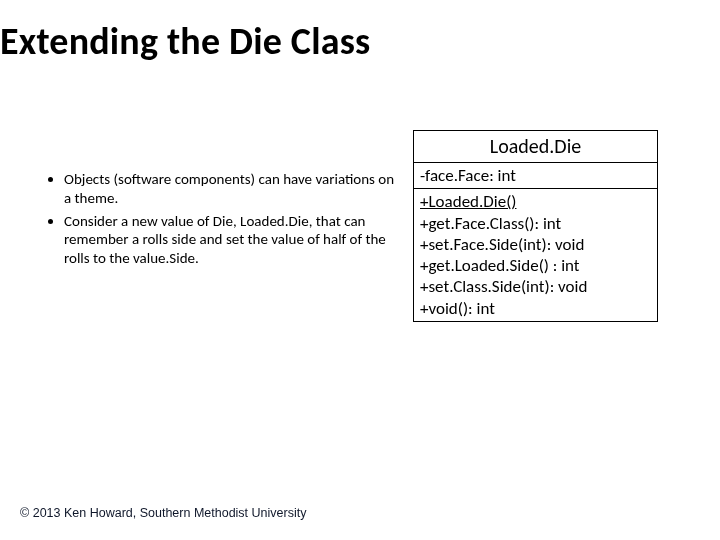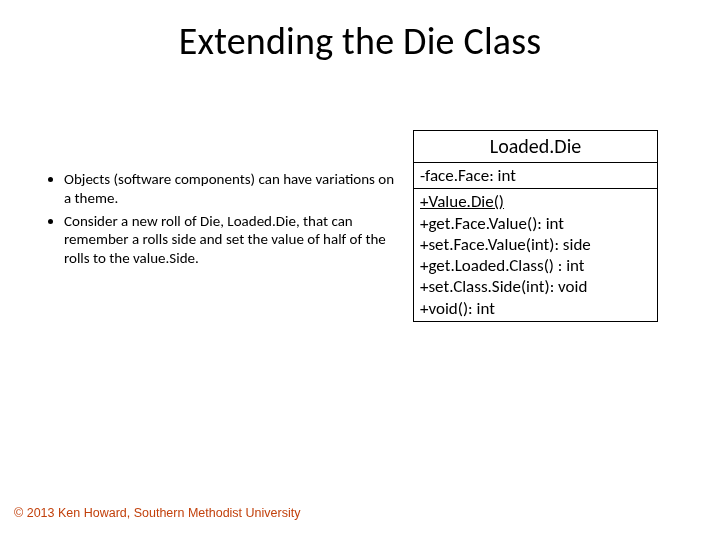--- a/index.html
+++ b/index.html
@@ -16,23 +16,22 @@
     position: relative;
     width: 720px;
     height: 540px;
     box-sizing: border-box;
   }
   .title {
     position: absolute;
     top: 18px;
     left: 0;
     width: 100%;
-    text-align: center;
     font-size: 38px;
-    font-weight: 400;
+    font-weight: 700;
     letter-spacing: 0.2px;
   }
   .content {
     position: absolute;
     top: 170px;
     left: 40px;
     right: 40px;
     bottom: 60px;
     display: flex;
     flex-direction: row;
@@ -78,58 +77,58 @@
   .uml .attrs {
     border-bottom: 1.5px solid #000;
   }
   .uml .ops .underline {
     text-decoration: underline;
   }
   .uml .row { white-space: nowrap; }
 
   .footer {
     position: absolute;
-    left: 14px;
+    left: 20px;
     bottom: 20px;
     font-size: 12.5px;
-    color: #c2410c;
+    color: #0f172a;
     font-family: Arial, sans-serif;
   }
 </style>
 </head>
 <body>
 
 <div class="slide">
 
   <div class="title">Extending the Die Class</div>
 
   <div class="content">
 
     <div class="bullets">
       <ul>
         <li>
           <span>Objects (software components) can have variations on a theme.</span>
         </li>
         <li>
-          <span>Consider a new roll of </span><span class="italic">Die</span><span>, </span><span class="italic">Loaded.Die</span><span>, that can remember a rolls side and set the value of half of the rolls to the </span><span class="italic">value.Side</span><span>.</span>
+          <span>Consider a new value of </span><span class="italic">Die</span><span>, </span><span class="italic">Loaded.Die</span><span>, that can remember a rolls side and set the value of half of the rolls to the </span><span class="italic">value.Side</span><span>.</span>
         </li>
       </ul>
     </div>
 
     <div class="uml-col">
       <div class="uml">
         <div class="section name">Loaded.Die</div>
         <div class="section attrs">
           <div class="row">-face.Face: int</div>
         </div>
         <div class="section ops">
-          <div class="row underline">+Value.Die()</div>
-          <div class="row">+get.Face.Value(): int</div>
-          <div class="row">+set.Face.Value(int): side</div>
-          <div class="row">+get.Loaded.Class() : int</div>
+          <div class="row underline">+Loaded.Die()</div>
+          <div class="row">+get.Face.Class(): int</div>
+          <div class="row">+set.Face.Side(int): void</div>
+          <div class="row">+get.Loaded.Side() : int</div>
           <div class="row">+set.Class.Side(int): void</div>
           <div class="row">+void(): int</div>
         </div>
       </div>
     </div>
 
   </div>
 
   <div class="footer">© 2013 Ken Howard, Southern Methodist University</div>
 

